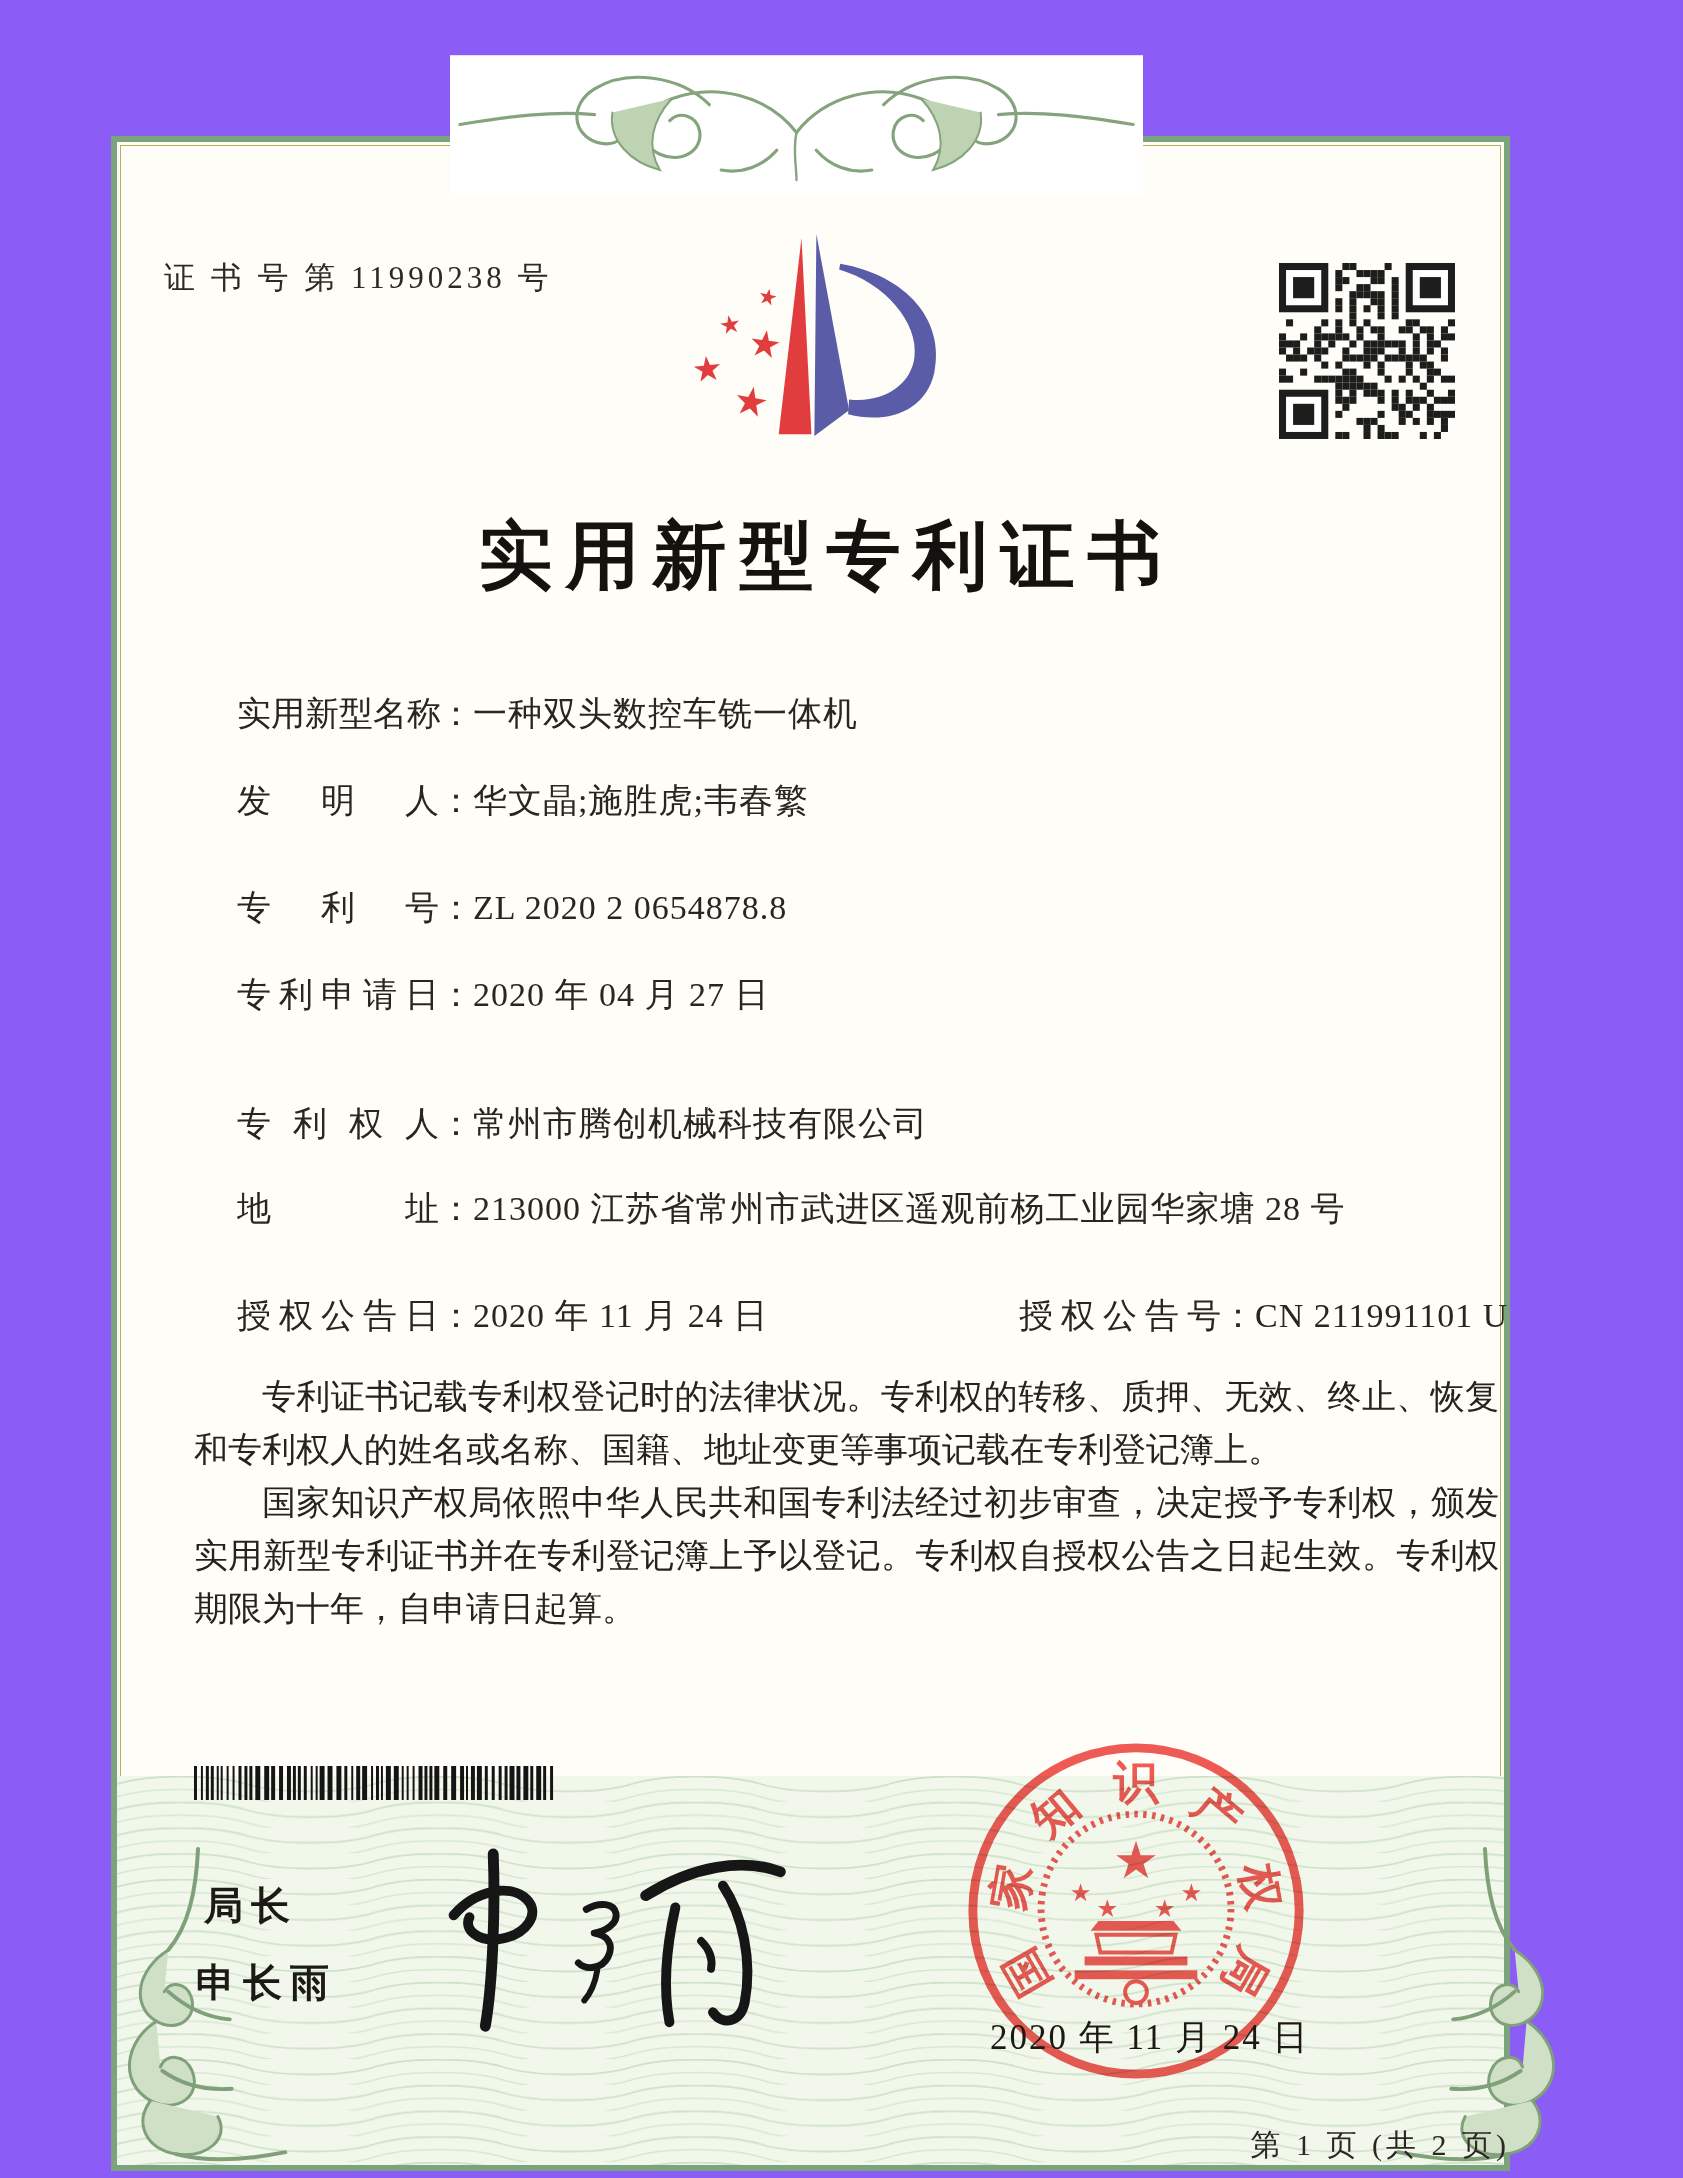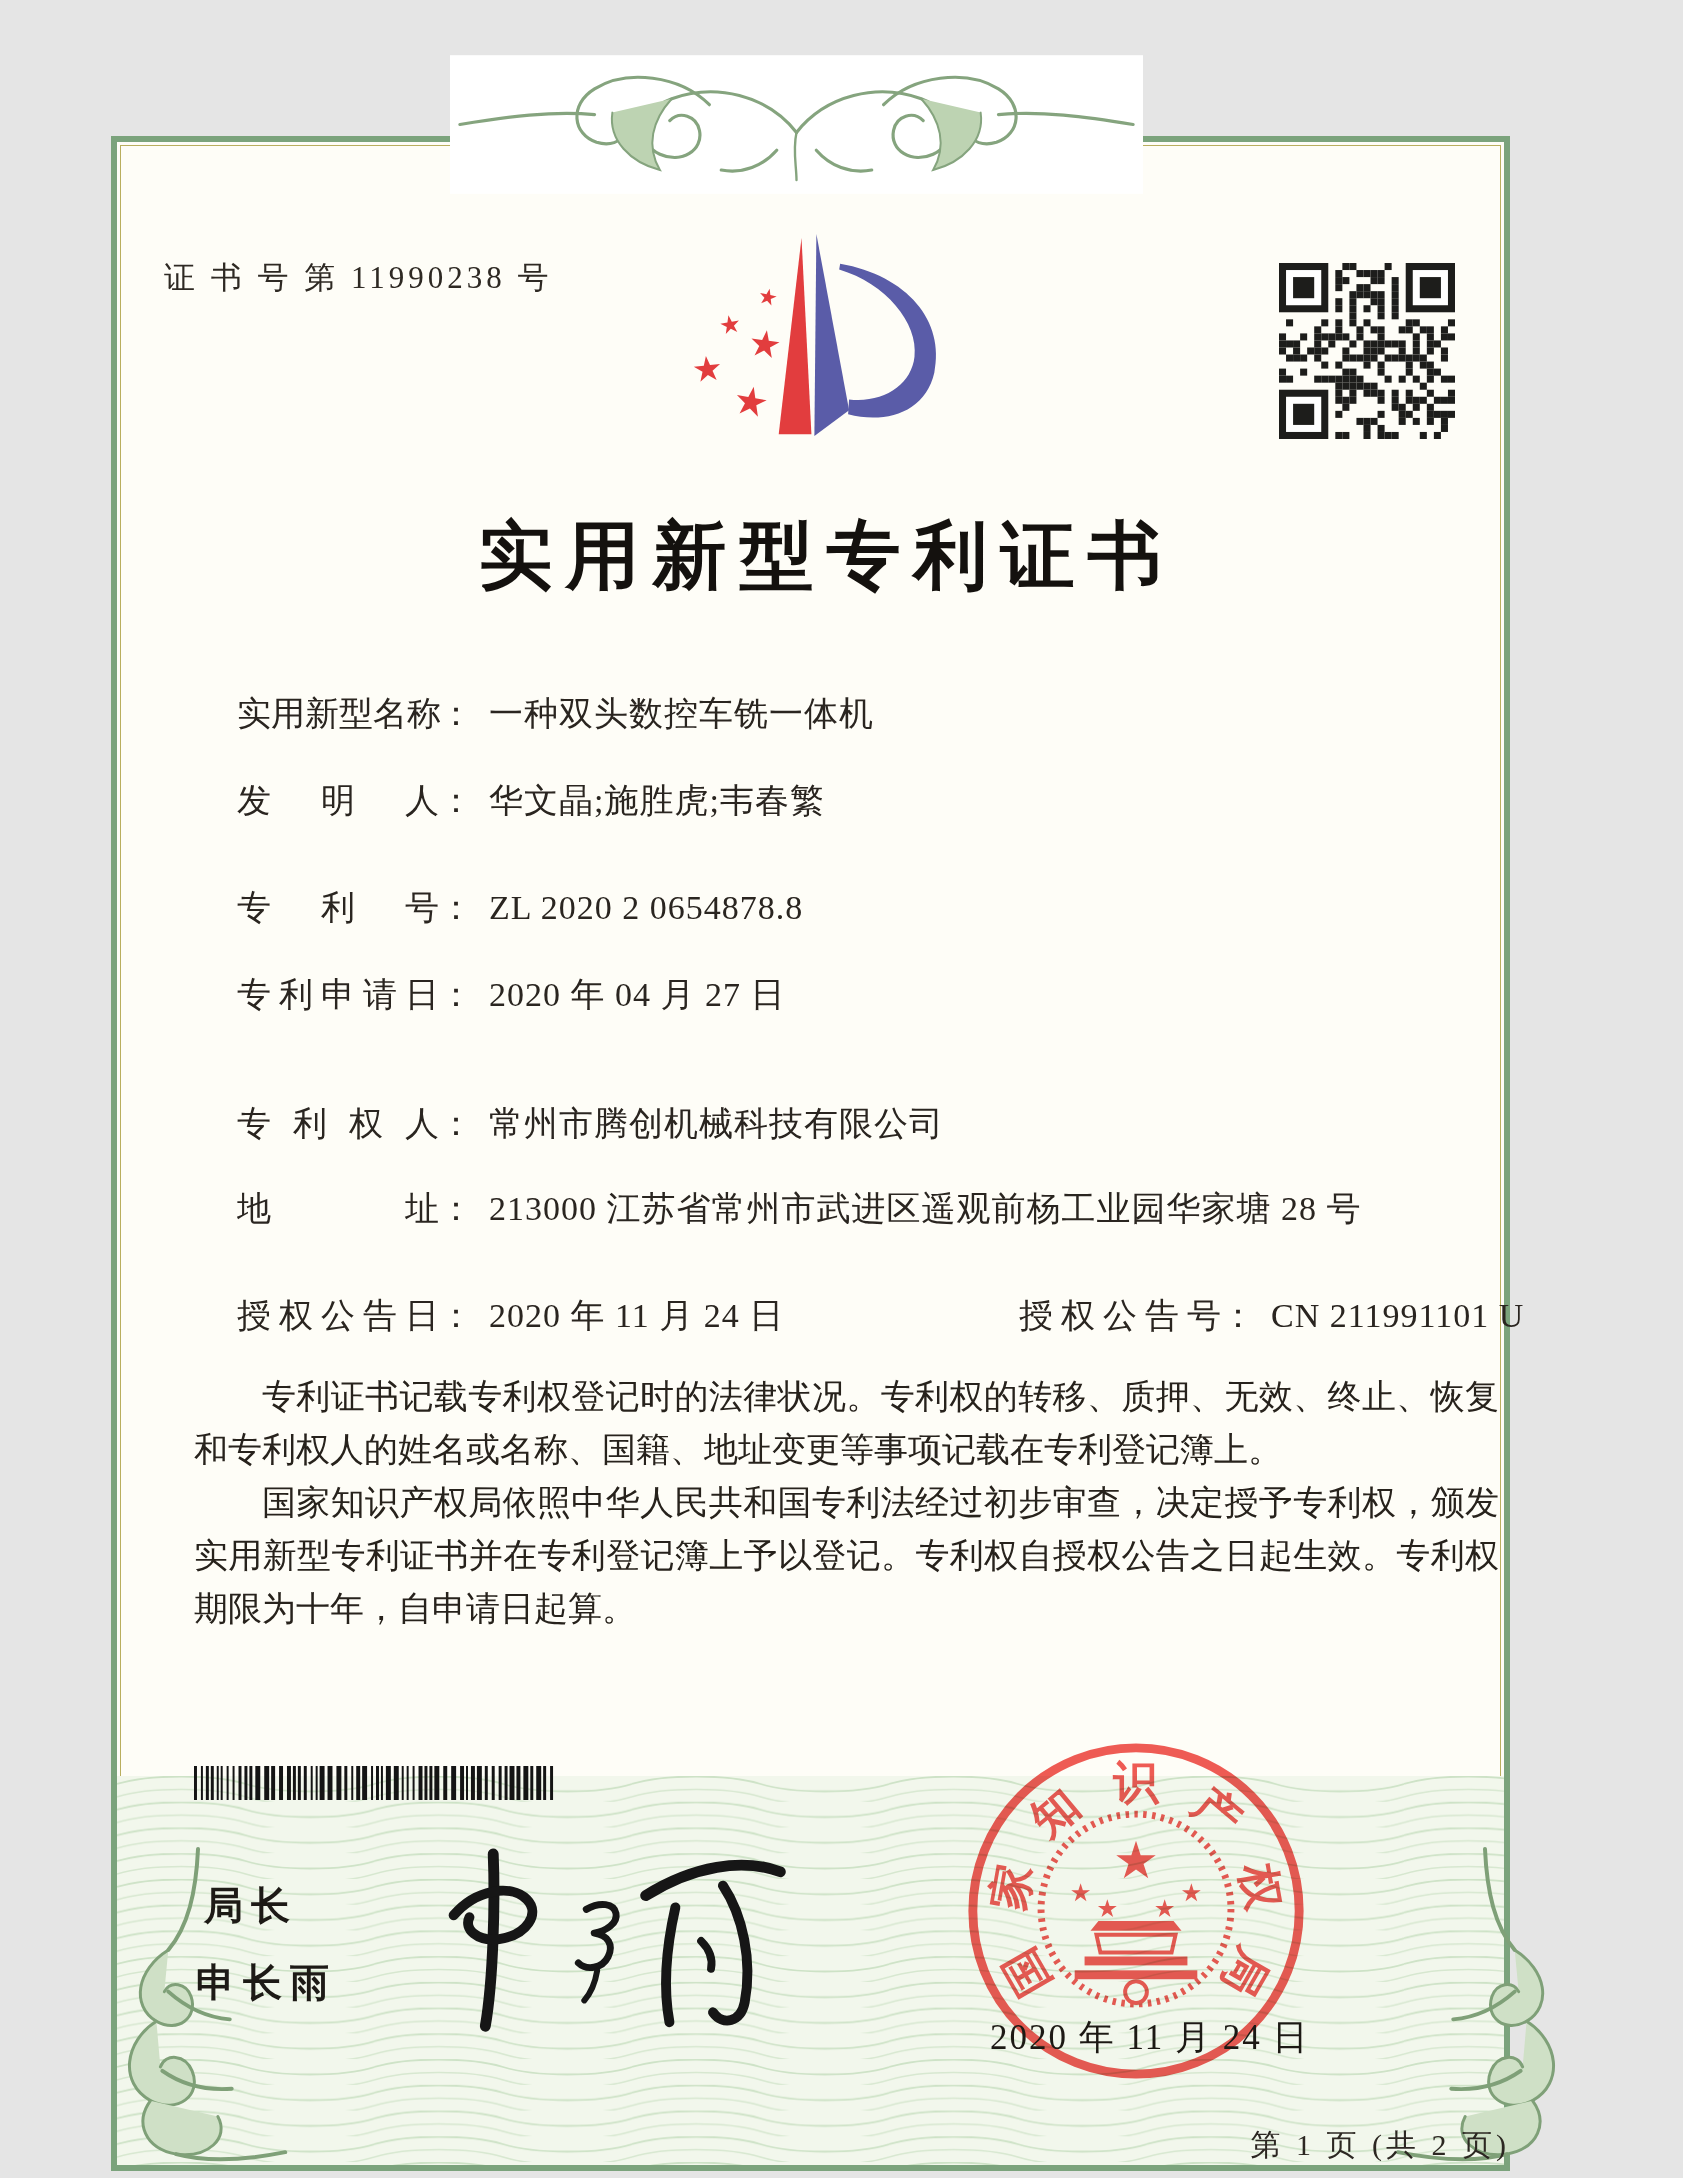--- a/index.html
+++ b/index.html
@@ -1,16 +1,16 @@
 <!DOCTYPE html>
 <html><head>
 <meta charset="utf-8">
 <style>
   html,body{margin:0;padding:0;background:#ffffff;}
-  .page{position:relative;width:1683px;height:2178px;background:#e5e5e5;overflow:hidden;
+  .page{position:relative;width:1683px;height:2178px;background:#8b5cf6;overflow:hidden;
         font-family:"Liberation Serif","DejaVu Serif",serif;color:#2a2520;}
   
   .frame{position:absolute;left:111px;top:136px;width:1399px;height:2035px;box-sizing:border-box;
          border:6px solid #7ba37c;background:#fefdf7;}
   .frame-inner{position:absolute;inset:3px;border:1.5px solid #b9ae5e;}
   
   .waves{position:absolute;left:117px;top:1776px;width:1387px;height:389px;}
   .flourish-top{position:absolute;left:450px;top:55px;width:693px;height:139px;}
   .corner{position:absolute;width:248px;height:327px;}
   .corner-left{left:77px;top:1843px;}
@@ -18,21 +18,21 @@
   
   .cert-no{position:absolute;left:164px;top:257px;font-size:31px;letter-spacing:4px;color:#2e2923;}
   .logo{position:absolute;left:636px;top:214px;width:333px;height:246px;}
   .qr{position:absolute;left:1279px;top:263px;width:176px;height:176px;}
   .title{position:absolute;left:111px;top:507px;width:1399px;text-align:center;
          font-size:74px;font-weight:bold;letter-spacing:13px;color:#14110e;padding-left:16px;}
   
   .frow{position:absolute;left:198px;font-size:34px;white-space:nowrap;color:#2a2520;}
   .flabel{display:inline-block;width:202px;text-align:justify;text-align-last:justify;margin-left:39px;}
   .fcolon{display:inline-block;width:34px;}
-  .fvalue{margin-left:16px;letter-spacing:1px;}
+  .fvalue{margin-left:0;letter-spacing:1px;}
   .grant2{position:absolute;left:782px;top:0;}
   
   .body-text{position:absolute;left:194px;top:1370px;width:1305px;font-size:34px;line-height:53px;
              text-align:justify;color:#27221c;}
   .body-text p{margin:0;text-indent:2em;}
   
   .barcode{position:absolute;left:194px;top:1766px;width:364px;height:34px;}
   .director-title{position:absolute;left:204px;top:1879px;font-size:39px;font-weight:600;
         font-family:"Liberation Sans","DejaVu Sans",sans-serif;color:#1d1a16;letter-spacing:8px;text-align:right;}
   .director-name{position:absolute;left:196px;top:1956px;font-size:39px;font-weight:600;

